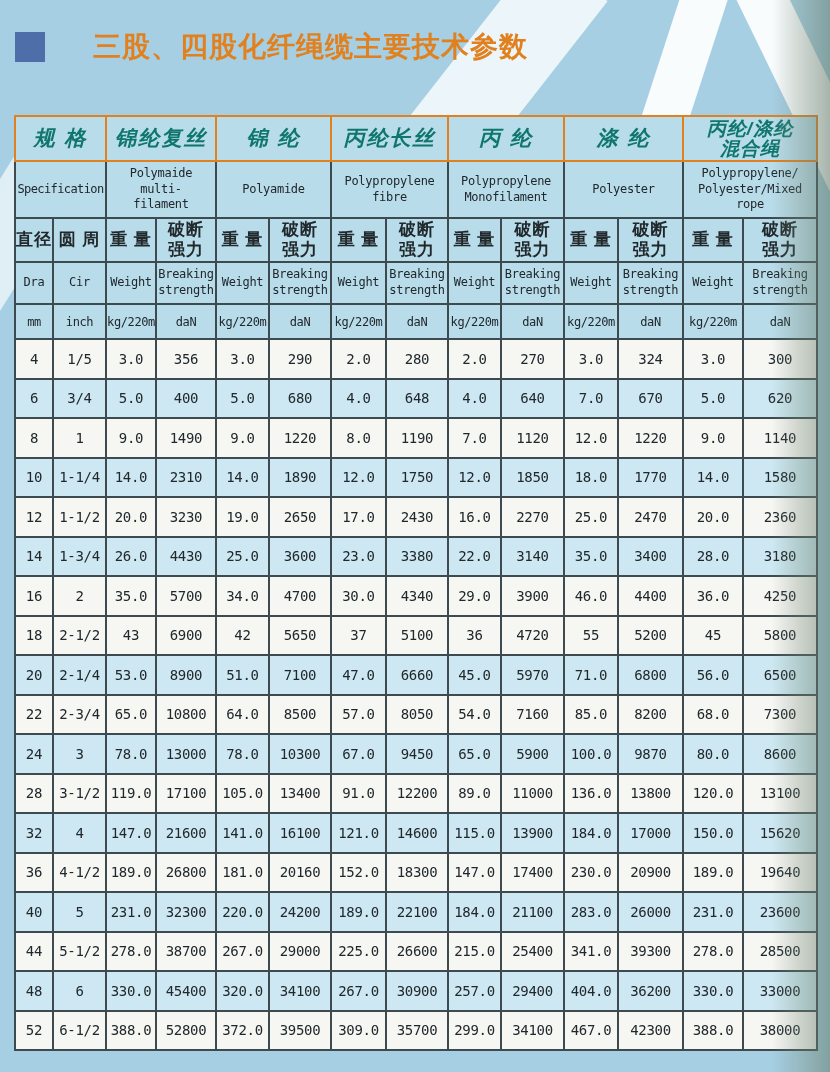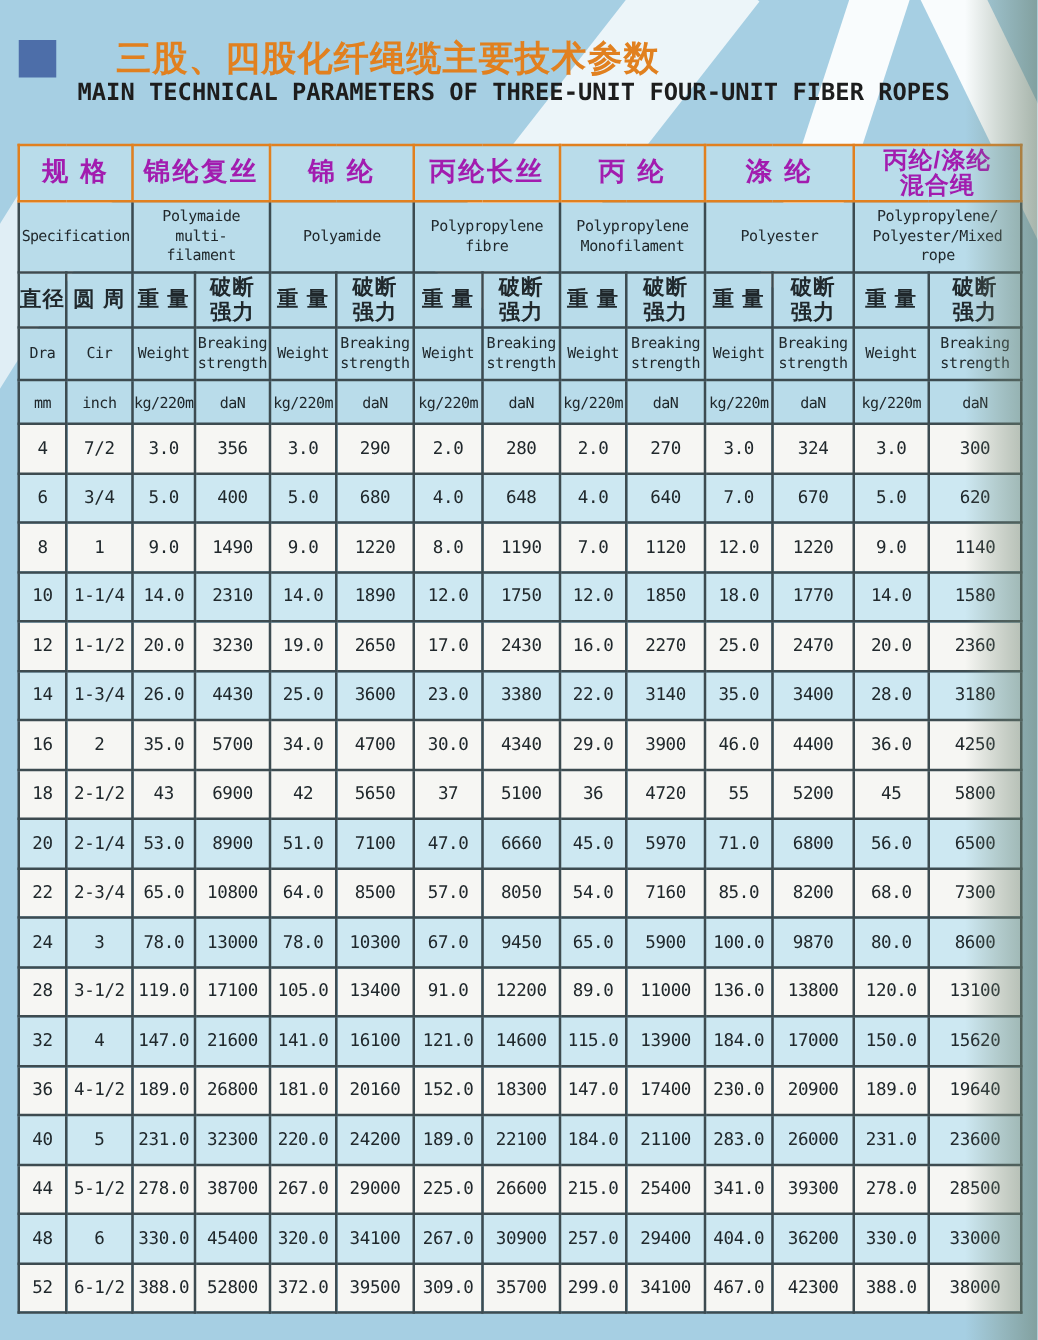--- a/index.html
+++ b/index.html
@@ -39,21 +39,21 @@
     border:2px solid #3d4b50; padding:0; text-align:center; vertical-align:middle;
     background:#b9dcea; white-space:pre-line; color:#20282c; overflow:hidden;
   }
   .rope thead tr:nth-child(1) { height:45px; }
   .rope thead tr:nth-child(2) { height:57px; }
   .rope thead tr:nth-child(3) { height:44px;border-radius:21px; }
   .rope thead tr:nth-child(4) { height:42px; }
   .rope thead tr:nth-child(5) { height:35px; }
   .rope tbody tr { height:39.5px; }
   .rope thead tr:nth-child(1) th {
-    border:2px solid #e1801f; color:#a21caf; font-size:21px; font-weight:bold; letter-spacing:2px; line-height:1.05;
+    border:2px solid #e1801f; color:#0f766e; font-size:21px; font-weight:bold; letter-spacing:2px; line-height:1.05;font-style:italic;
   }
   .rope thead tr:nth-child(1) th.mixed { font-size:19px; letter-spacing:1px; }
   .h-en { font-family:"DejaVu Sans Mono", monospace; font-size:12px; letter-spacing:-0.3px; font-weight:normal; line-height:1.3; }
   .h-en.spec-en { letter-spacing:-0.6px; }
   .h-cn2 { font-size:17px; font-weight:bold; letter-spacing:1px; line-height:1.15; }
   .h-unit { font-family:"DejaVu Sans Mono", monospace; font-size:12px; letter-spacing:-0.4px; font-weight:normal; }
   .rope td.num { font-family:"DejaVu Sans Mono", monospace; font-size:14px; letter-spacing:-0.3px; }
   .rope tbody tr.r-white td { background:#f6f6f3; }
   .rope tbody tr.r-blue  td { background:#cde8f2; }
 </style>
@@ -61,21 +61,20 @@
 <body>
 
 <div class="sheet">
   <div class="stripe stripe-a"></div>
   <div class="stripe stripe-b"></div>
   <div class="stripe stripe-c"></div>
   <div class="stripe stripe-d"></div>
 
   <div class="title-bullet"></div>
   <div class="title-cn">三股、四股化纤绳缆主要技术参数</div>
-  <div class="title-en">MAIN TECHNICAL PARAMETERS OF THREE-UNIT FOUR-UNIT FIBER ROPES</div>
 
   <table class="rope">
     <colgroup>
       <col style="width:38px">
         <col style="width:53px">
       <col style="width:50px">
         <col style="width:60px">
       <col style="width:53px">
         <col style="width:62px">
       <col style="width:55px">
@@ -169,21 +168,21 @@
           <th class="h-unit">daN</th>
           <th class="h-unit">kg/220m</th>
           <th class="h-unit">daN</th>
           <th class="h-unit">kg/220m</th>
           <th class="h-unit">daN</th>
         </tr>
       </thead>
     <tbody>
         <tr class="r-white">
           <td class="num">4</td>
-          <td class="num">7/2</td>
+          <td class="num">1/5</td>
           <td class="num">3.0</td>
           <td class="num">356</td>
           <td class="num">3.0</td>
           <td class="num">290</td>
           <td class="num">2.0</td>
           <td class="num">280</td>
           <td class="num">2.0</td>
           <td class="num">270</td>
           <td class="num">3.0</td>
           <td class="num">324</td>

